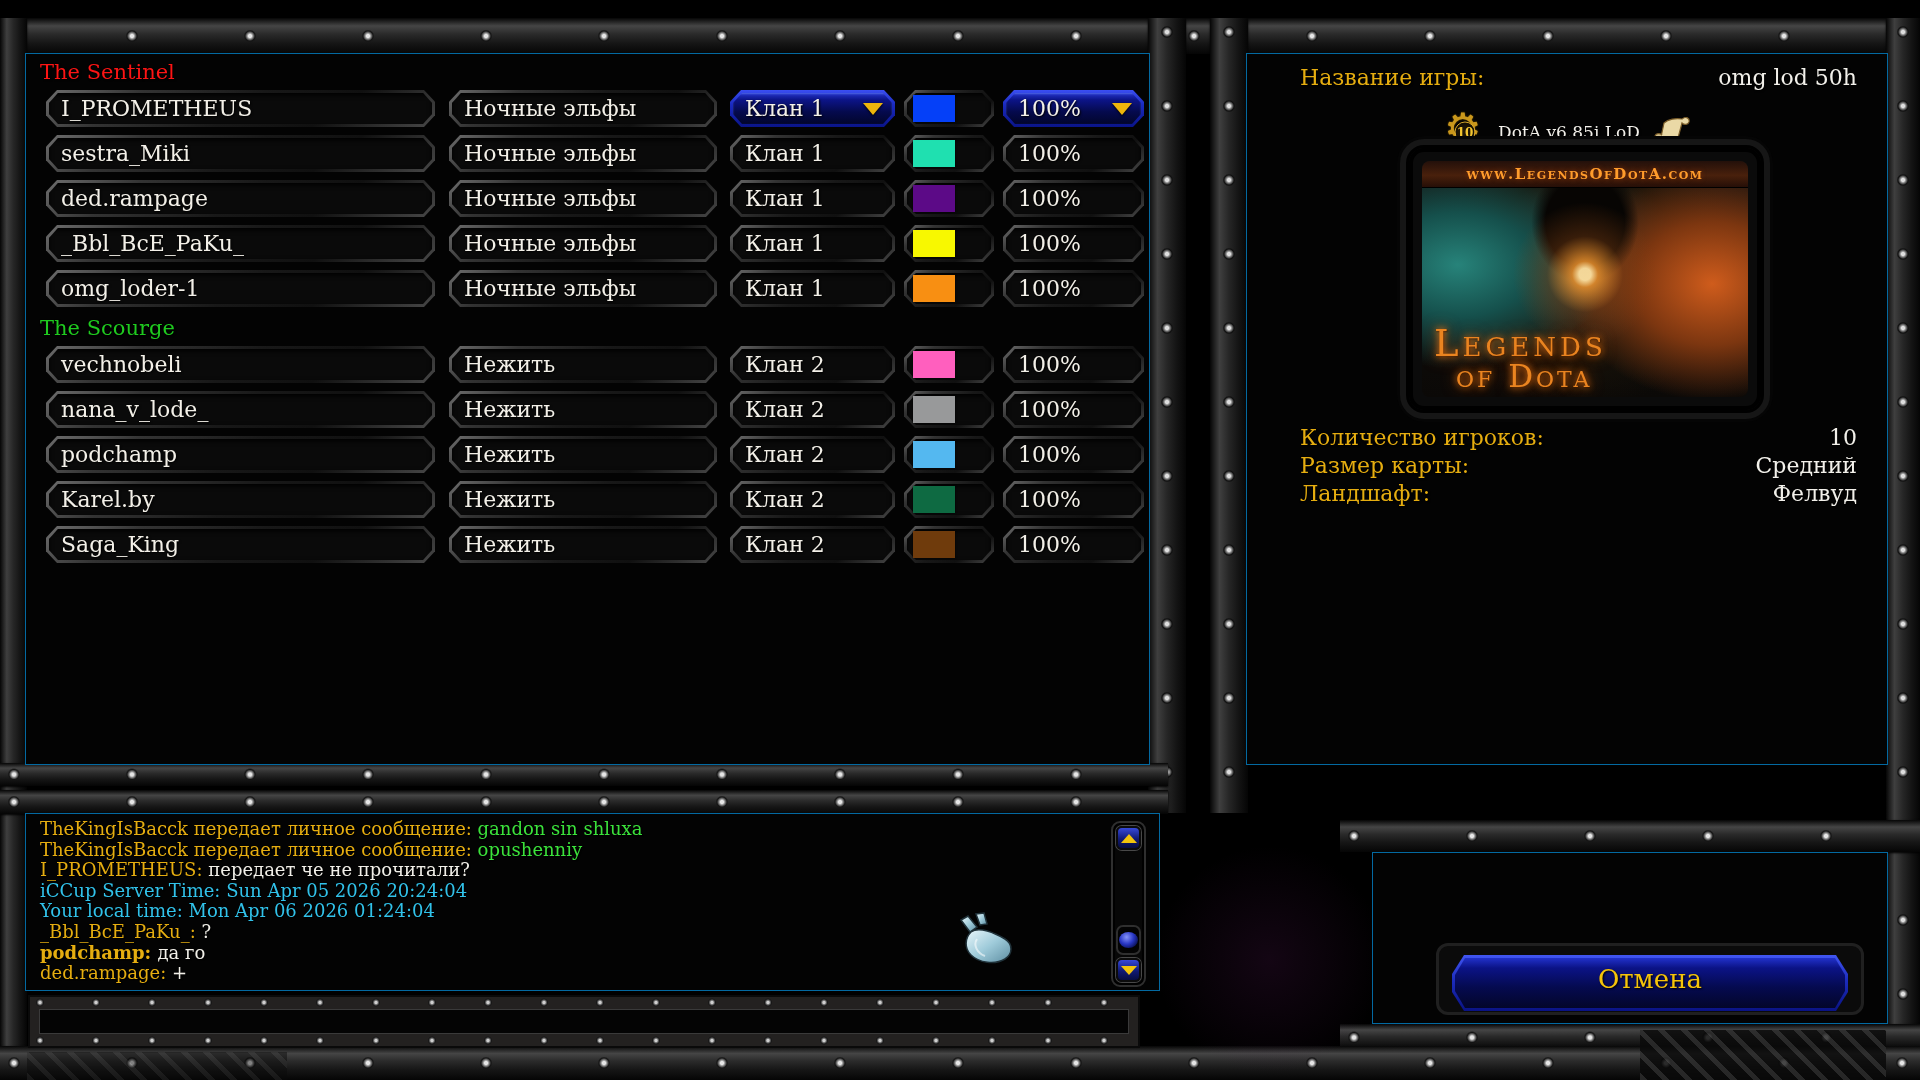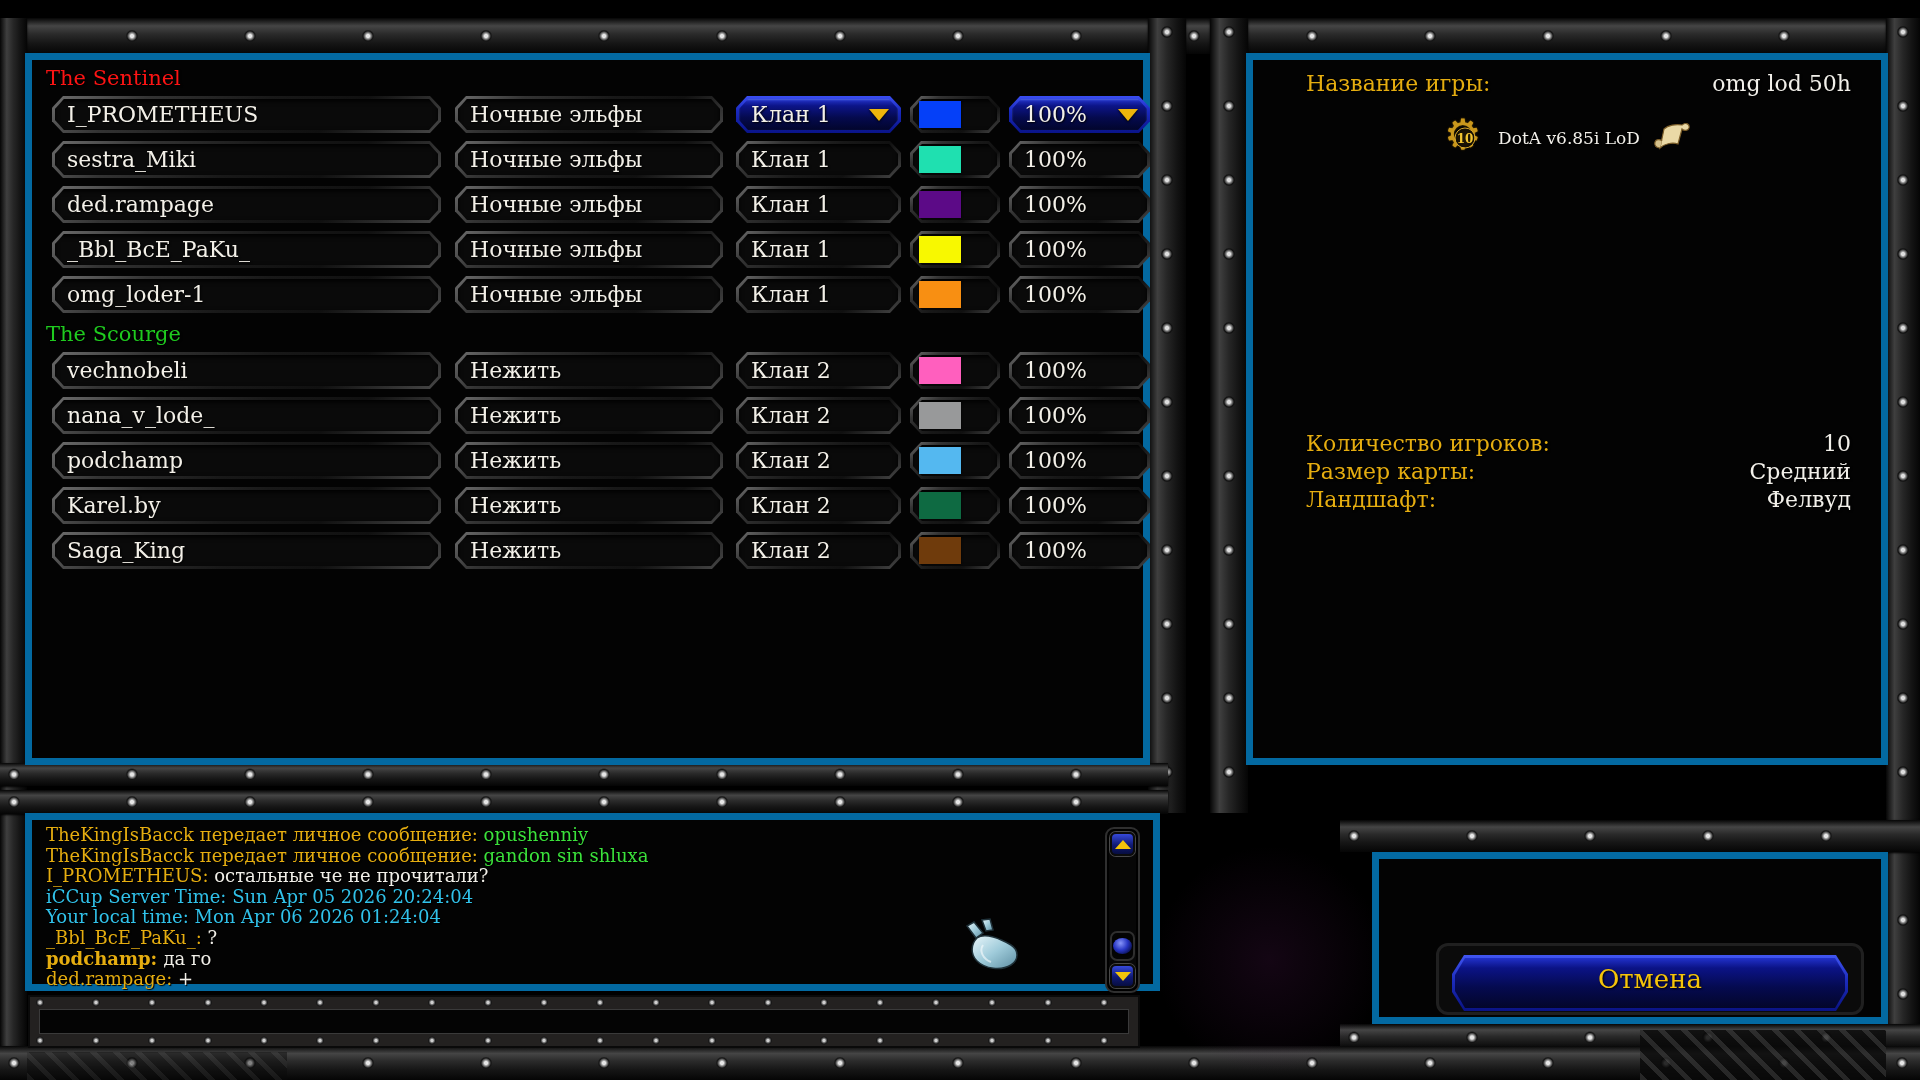--- a/index.html
+++ b/index.html
@@ -15,21 +15,21 @@
   .rivv::after { content:""; position:absolute; inset:0;
       background-image:radial-gradient(circle at 50% 14px, #dedede 1.6px, #808080 3px, #101010 5px, rgba(0,0,0,0) 6.5px);
       background-size:100% 74px; background-repeat:repeat-y; }
   .lattice { position:absolute; background:
       repeating-linear-gradient(45deg,#2c2c2c 0 5px,#0a0a0a 5px 16px),
       repeating-linear-gradient(-45deg,#262626 0 5px,rgba(0,0,0,0) 5px 16px);
       opacity:.85; }
   .tintblob { position:absolute; pointer-events:none; }
 
   
-  .panel { position:absolute; background:#030303; border:7px solid #0369a1; }
+  .panel { position:absolute; background:#030303; border:1px solid #0369a1; }
 
   
   .prow { display:flex; align-items:center; height:37px; margin-bottom:8px; }
   .wfield { position:relative; height:37px;
       background:linear-gradient(145deg,#6e6e6e 0%,#333 22%,#181818 50%,#101010 72%,#484848 100%);
       clip-path:polygon(11px 0, calc(100% - 11px) 0, 100% 32%, 100% 68%, calc(100% - 11px) 100%, 11px 100%, 0 68%, 0 32%);
       flex:none; }
   .wfield::before { content:""; position:absolute; inset:3px; background:#0a0a0a;
       clip-path:polygon(9px 0, calc(100% - 9px) 0, 100% 32%, 100% 68%, calc(100% - 9px) 100%, 9px 100%, 0 68%, 0 32%);
       box-shadow:inset 0 2px 5px #000; }
@@ -327,39 +327,48 @@
       <span class="gear-n">10</span>
     </span>
     <span id="map-title">DotA v6.85i LoD</span>
     <span class="scroll-icon">
       <svg width="38" height="30" viewBox="0 0 38 30">
         <path d="M30 4 C34 1 38 3 37 7 C36 10 32 10 30 8 L26 23 C20 21 12 23 8 27 L12 8 C16 4 24 3 30 4 Z" fill="#ead9a6" stroke="#7a5c28" stroke-width="1.2"></path>
         <path d="M8 27 C4 27 2 24 3 21 C4 18 8 18 10 20" fill="#d6c28c" stroke="#7a5c28" stroke-width="1.2"></path>
       </svg>
     </span>
   </div>
+  <div id="map-preview">
+    <div id="map-art">
+      <div id="map-banner">www.LegendsOfDotA.com</div>
+      <div id="map-logo">
+        <div class="l1">Legends</div>
+        <div class="l2">of Dota</div>
+      </div>
+    </div>
+  </div>
   <div class="gi-row" style="top:370px;">
     <span class="gi-label">Количество игроков:</span>
     <span class="gi-value">10</span>
   </div>
   <div class="gi-row" style="top:398px;">
     <span class="gi-label">Размер карты:</span>
     <span class="gi-value">Средний</span>
   </div>
   <div class="gi-row" style="top:426px;">
     <span class="gi-label">Ландшафт:</span>
     <span class="gi-value">Фелвуд</span>
   </div>
 </div>
 
 <div id="chat-panel" class="panel">
   <div id="chat-lines">
+      <div class="chat-line"><span style="color: rgb(229, 173, 16);">TheKingIsBacck передает личное сообщение: </span><span style="color: rgb(59, 226, 59);">gandon sin shluxa</span></div>
       <div class="chat-line"><span style="color: rgb(229, 173, 16);">TheKingIsBacck передает личное сообщение: </span><span style="color: rgb(59, 226, 59);">opushenniy</span></div>
-      <div class="chat-line"><span style="color: rgb(229, 173, 16);">TheKingIsBacck передает личное сообщение: </span><span style="color: rgb(59, 226, 59);">gandon sin shluxa</span></div>
-      <div class="chat-line"><span style="color: rgb(229, 173, 16);">I_PROMETHEUS: </span><span style="color: rgb(241, 239, 232);">остальные че не прочитали?</span></div>
+      <div class="chat-line"><span style="color: rgb(229, 173, 16);">I_PROMETHEUS: </span><span style="color: rgb(241, 239, 232);">передает че не прочитали?</span></div>
       <div class="chat-line"><span style="color: rgb(49, 194, 234);">iCCup Server Time: Sun Apr 05 2026 20:24:04</span></div>
       <div class="chat-line"><span style="color: rgb(49, 194, 234);">Your local time: Mon Apr 06 2026 01:24:04</span></div>
       <div class="chat-line"><span style="color: rgb(229, 173, 16);">_Bbl_BcE_PaKu_: </span><span style="color: rgb(241, 239, 232);">?</span></div>
       <div class="chat-line"><span style="color: rgb(229, 173, 16); font-weight: bold;">podchamp: </span><span style="color: rgb(241, 239, 232);">да го</span></div>
       <div class="chat-line"><span style="color: rgb(229, 173, 16);">ded.rampage: </span><span style="color: rgb(241, 239, 232);">+</span></div>
     </div>
   <div id="chat-scrollbar">
     <div class="sb-btn">
         <span class="tri-up"></span>
       </div>

